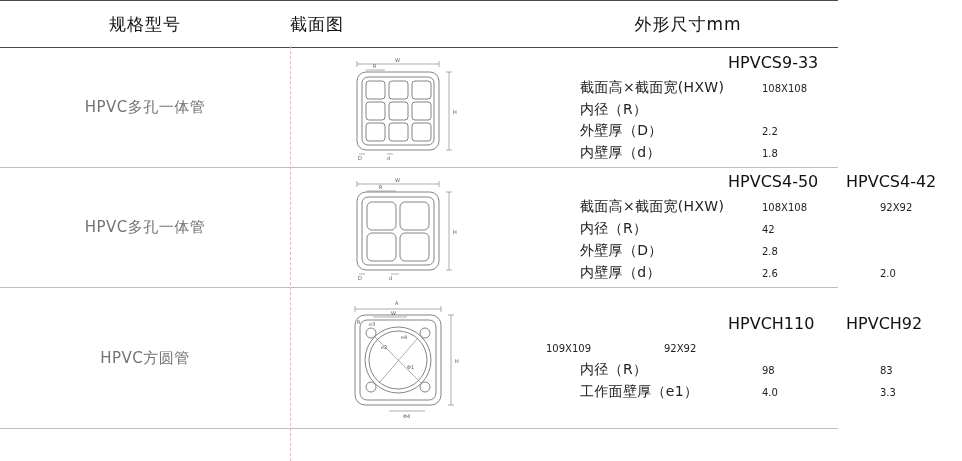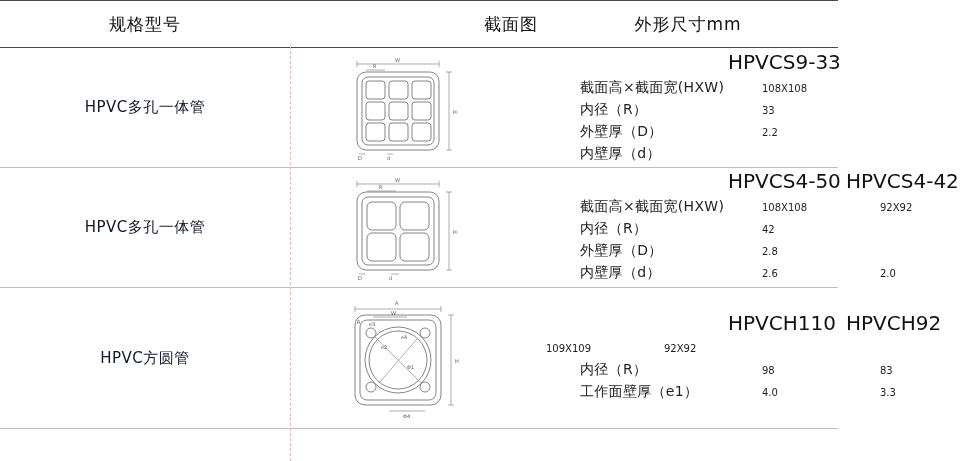--- a/index.html
+++ b/index.html
@@ -27,21 +27,21 @@
   }
   .rule.top { border-top: 1px solid #4a4a4a; }
   .rule.header { border-top: 1px solid #4a4a4a; }
 
   .head-row {
     display: flex;
     align-items: center;
     height: 46px;
   }
   .col-model { width: 290px; text-align: center; flex: 0 0 290px; }
-  .col-section { width: 248px; text-align: right; flex: 0 0 248px; }
+  .col-section { width: 248px; text-align: left; flex: 0 0 248px; }
   .col-dims { flex: 1 1 auto; text-align: center; }
 
   .head-cell {
     font-size: 17px;
     color: #111;
     letter-spacing: 1px;
   }
 
   .body-row {
     display: flex;
@@ -51,21 +51,21 @@
   .row2 { height: 119px; }
   .row3 { height: 140px; }
 
   .cell-model {
     width: 290px;
     flex: 0 0 290px;
     display: flex;
     align-items: center;
     justify-content: center;
     font-size: 15px;
-    color: #0f172a;
+    color: #737373;
     letter-spacing: 0.5px;
   }
   .cell-section {
     width: 248px;
     flex: 0 0 248px;
     display: flex;
     align-items: center;
     justify-content: center;
     position: relative;
   }
@@ -87,21 +87,21 @@
   }
 
   .dims-block {
     display: flex;
     flex-direction: column;
     font-size: 14px;
     line-height: 21px;
   }
   .dims-header {
     display: flex;
-    font-size: 20px;
+    font-size: 16px;
     color: #111;
     margin-bottom: 4px;
   }
   .dims-header .label-col { width: 182px; }
   .dims-header .val-col { width: 118px; }
   .dim-line {
     display: flex;
     align-items: baseline;
     color: #222;
   }
@@ -183,28 +183,28 @@
         <div class="dims-header">
           <div class="label-col"></div>
           <div class="val-col">HPVCS9-33</div>
         </div>
         <div class="dim-line">
           <div class="label-col">截面高×截面宽(HXW)</div>
           <div class="val-col">108X108</div>
         </div>
         <div class="dim-line">
           <div class="label-col">内径（R）</div>
-          <div class="val-col">33</div>
         </div>
         <div class="dim-line">
           <div class="label-col">外壁厚（D）</div>
           <div class="val-col">2.2</div>
         </div>
         <div class="dim-line">
           <div class="label-col">内壁厚（d）</div>
+          <div class="val-col">1.8</div>
         </div>
       </div>
     </div>
   </div>
 
   <div class="rule"></div>
 
   <div class="body-row row2">
     <div class="cell-model">HPVC多孔一体管</div>
     <div class="cell-section">

